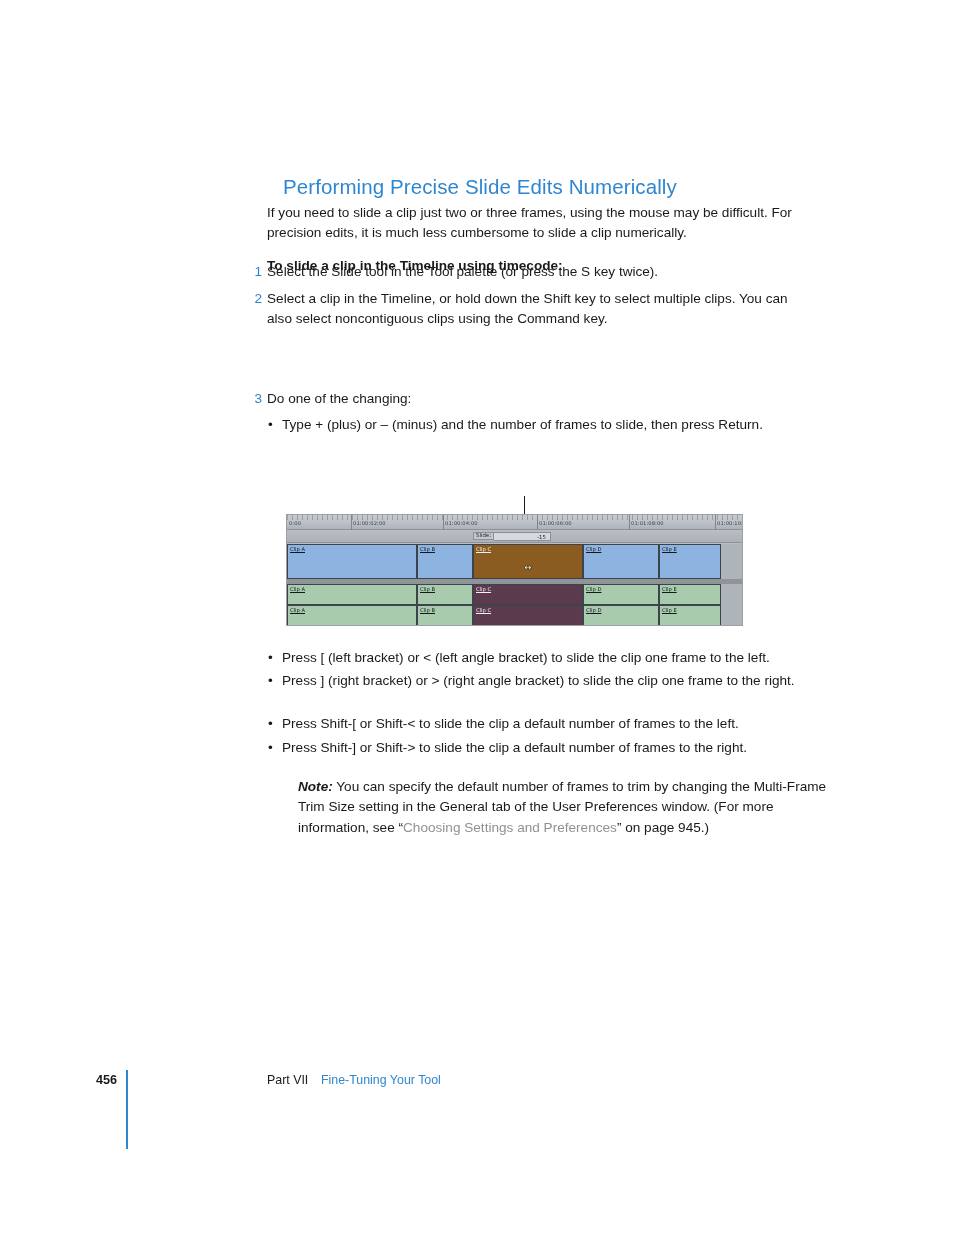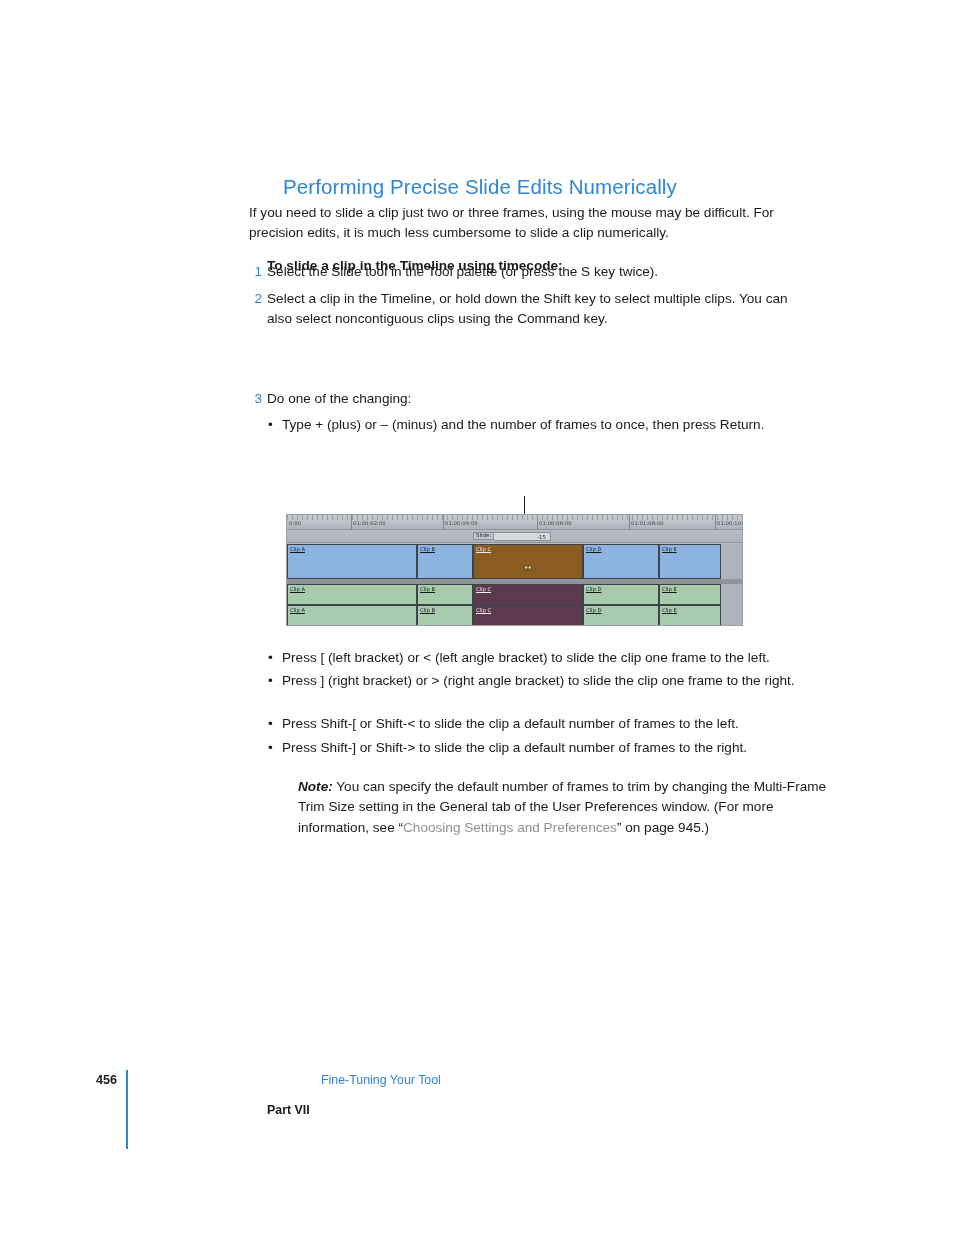--- a/index.html
+++ b/index.html
@@ -34,21 +34,21 @@
   }
 
   
   .body-text {
     position: absolute;
     font-size: 13.6px;
     line-height: 20.2px;
     color: #1a1a1a;
   }
   .intro {
-    left: 249px;
+    left: 267px;
     top: 189px;
     width: 545px;
   }
   .procedure-title {
     left: 267px;
     top: 242px;
     width: 545px;
     font-weight: bold;
   }
 
@@ -336,24 +336,23 @@
     top: 1070px;
     width: 1.6px;
     height: 79px;
     background: #2f86d0;
   }
   .footer-part {
     position: absolute;
     left: 267px;
     top: 1073px;
     font-size: 12.4px;
-    font-weight: bold;
+    font-weight: normal;
     color: #1a1a1a;
     white-space: nowrap;
-    margin-top: 30px;
   }
   .footer-section {
     position: absolute;
     left: 321px;
     top: 1073px;
     font-size: 12.4px;
     color: #2f86d0;
     white-space: nowrap;
   }
 </style>
@@ -379,21 +378,21 @@
   </div>
 
 
   <div class="step" id="step3">
     <span class="num">3</span>
     <span class="txt">Do one of the changing:</span>
   </div>
 
   <div class="bullet" id="b-type">
     <span class="dot">•</span>
-    <span class="btxt">Type + (plus) or – (minus) and the number of frames to once, then press Return.</span>
+    <span class="btxt">Type + (plus) or – (minus) and the number of frames to slide, then press Return.</span>
   </div>
 
   <div class="leader-line"></div>
 
   <div class="shot">
 
     <div class="ruler">
       <div class="ticks"></div>
       <div class="tickmark" style="left:64px"></div>
       <div class="tickmark" style="left:156px"></div>

